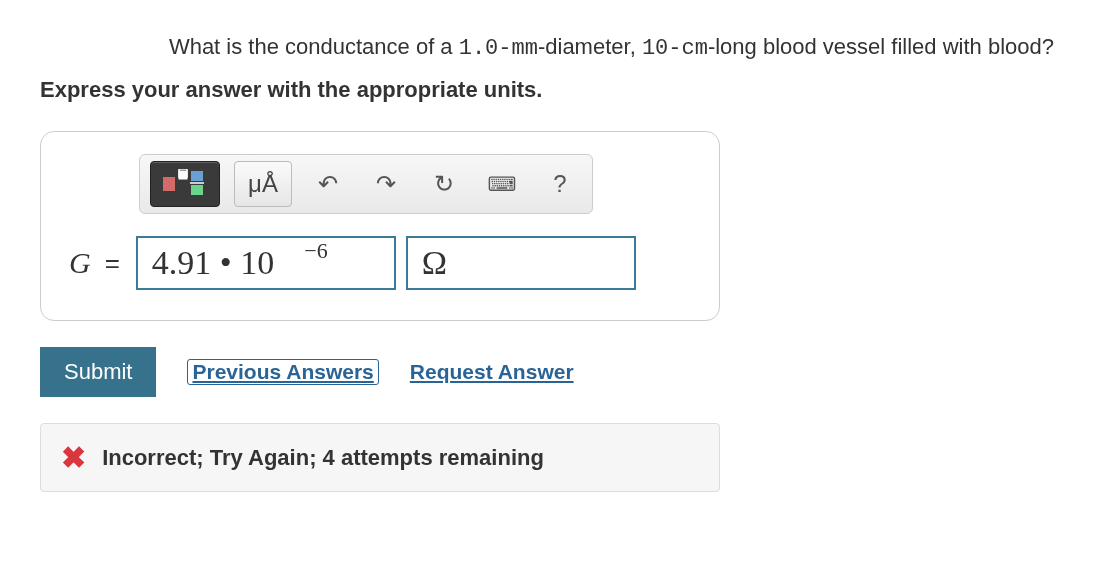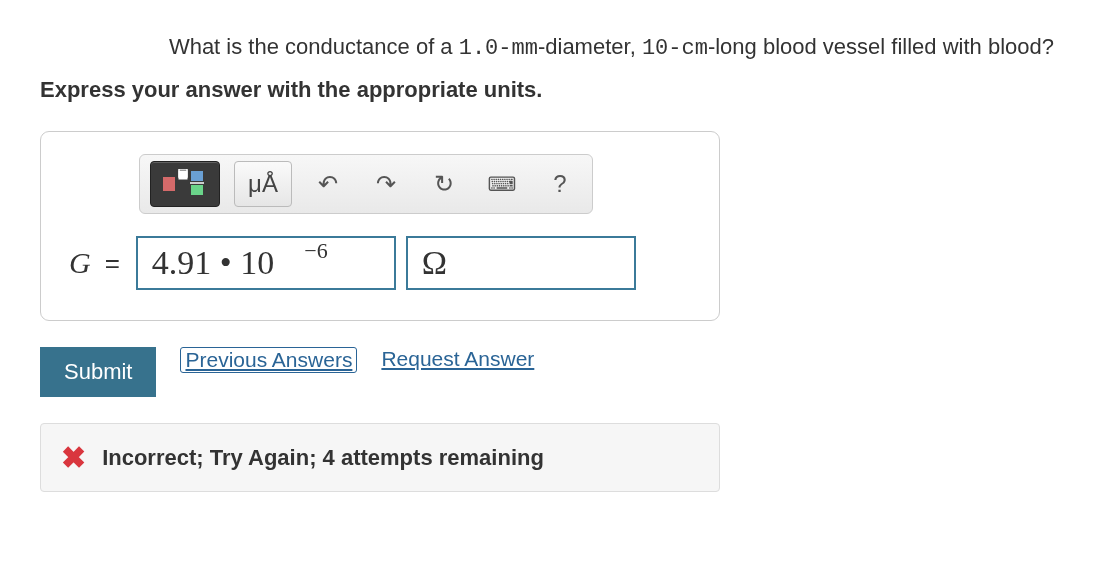--- a/index.html
+++ b/index.html
@@ -18,21 +18,21 @@
   }
   .monospace {
     font-family: "Courier New", monospace;
   }
   .instruction {
     font-weight: bold;
     margin-bottom: 28px;
   }
   .answer-box {
     border: 1px solid #ccc;
-    border-radius: 9px;
+    border-radius: 14px;
     padding: 22px 28px 30px 28px;
     width: 680px;
     box-sizing: border-box;
   }
   .toolbar {
     display: inline-flex;
     align-items: center;
     background: linear-gradient(#f7f7f7, #e9e9e9);
     border: 1px solid #ccc;
     border-radius: 6px;
@@ -99,37 +99,37 @@
     align-items: center;
     box-sizing: border-box;
     gap: 28px;
   }
   .value-field { width: 260px; }
   .unit-field { width: 230px; }
   .exp { font-size: 22px; position: relative; top: -12px; margin-left:2px;}
   .action-row {
     margin-top: 26px;
     display: flex;
-    align-items: flex-start;
-    gap: 24px;
+    align-items: center;
+    gap: 31px;
   }
   .submit-btn {
     background: #37728d;
     color: #fff;
     border: none;
     padding: 12px 24px;
     font-size: 22px;
     cursor: pointer;
   }
   .link {
     color: #2a6496;
     text-decoration: underline;
     font-size: 21px;
     cursor: pointer;
-    font-weight: normal;
+    font-weight: bold;
   }
   .link.boxed {
     border: 1px solid #2a6496;
     border-radius: 3px;
     padding: 0 4px;
     text-decoration: underline;
   }
   .feedback-box {
     margin-top: 26px;
     border: 1px solid #ddd;

